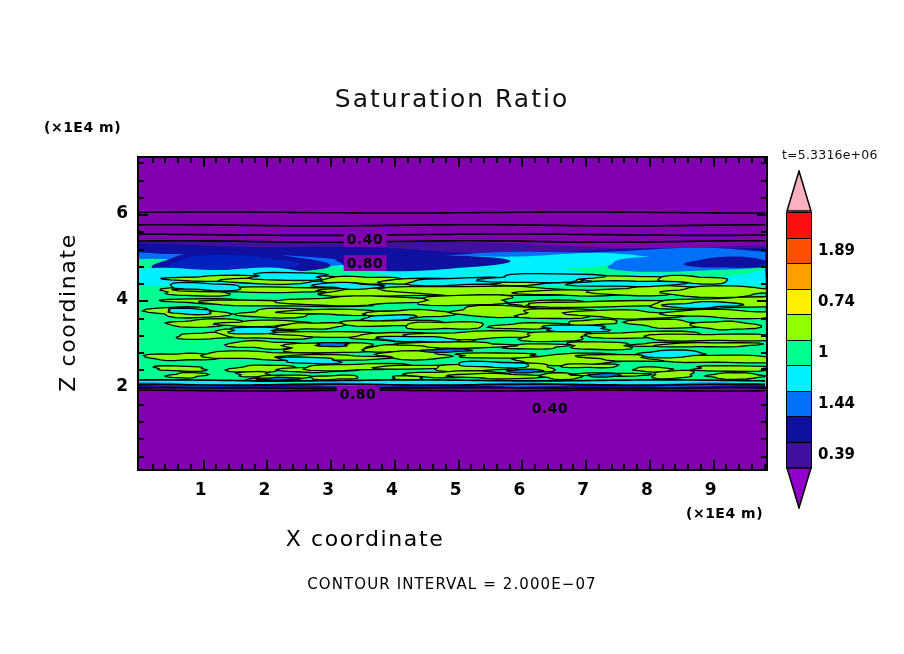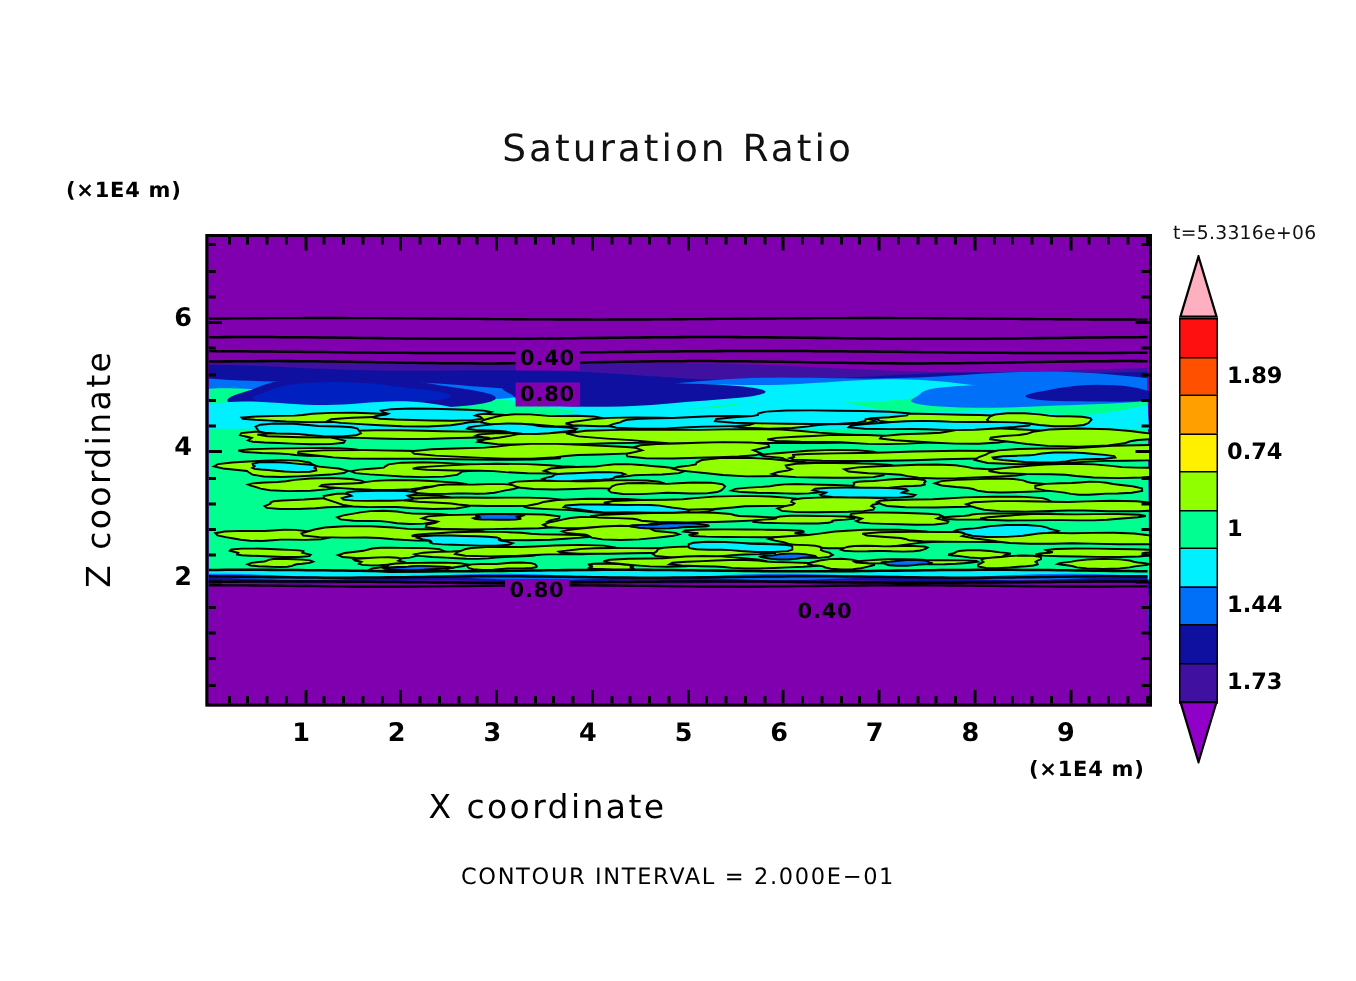--- a/index.html
+++ b/index.html
@@ -378,21 +378,21 @@
     <div class="yticklabel abs" style="top: 384.699px;">2</div>
     <div class="yticklabel abs" style="top: 298.397px;">4</div>
     <div class="yticklabel abs" style="top: 212.096px;">6</div>
   </div>
 
 <div class="abs" id="x-axis-title">X coordinate</div>
 <div class="abs" id="y-axis-title">Z coordinate</div>
 
 <div class="abs" id="unit-bottom-right">(×1E4 m)</div>
 
-<div class="abs" id="contour-caption">CONTOUR INTERVAL = 2.000E−01</div>
+<div class="abs" id="contour-caption">CONTOUR INTERVAL = 2.000E−07</div>
 
 <div class="abs" id="colorbar">
     <div class="cb-cell" style="top: 0px; height: 27px; background: rgb(255, 16, 16);"></div>
     <div class="cb-cell" style="top: 25.5px; height: 27px; background: rgb(255, 80, 0);"></div>
     <div class="cb-cell" style="top: 51px; height: 27px; background: rgb(255, 160, 0);"></div>
     <div class="cb-cell" style="top: 76.5px; height: 27px; background: rgb(255, 240, 0);"></div>
     <div class="cb-cell" style="top: 102px; height: 27px; background: rgb(144, 255, 0);"></div>
     <div class="cb-cell" style="top: 127.5px; height: 27px; background: rgb(0, 255, 144);"></div>
     <div class="cb-cell" style="top: 153px; height: 27px; background: rgb(0, 240, 255);"></div>
     <div class="cb-cell" style="top: 178.5px; height: 27px; background: rgb(0, 112, 248);"></div>
@@ -401,14 +401,14 @@
     <svg width="26" height="42" style="position: absolute; left: 0px; top: -42px;">
       <polygon points="13,1 25,41 1,41" fill="#FFB0C0" stroke="#000" stroke-width="1.5"></polygon>
     </svg>
     <svg width="26" height="42" style="position: absolute; left: 0px; top: 255px;">
       <polygon points="1,1 25,1 13,41" fill="#9000C8" stroke="#000" stroke-width="1.5"></polygon>
     </svg>
     <div class="cb-label" style="top: 38.25px;">1.89</div>
     <div class="cb-label" style="top: 89.25px;">0.74</div>
     <div class="cb-label" style="top: 140.25px;">1</div>
     <div class="cb-label" style="top: 191.25px;">1.44</div>
-    <div class="cb-label" style="top: 242.25px;">1.73</div>
+    <div class="cb-label" style="top: 242.25px;">0.39</div>
   </div>
 
 </body></html>

